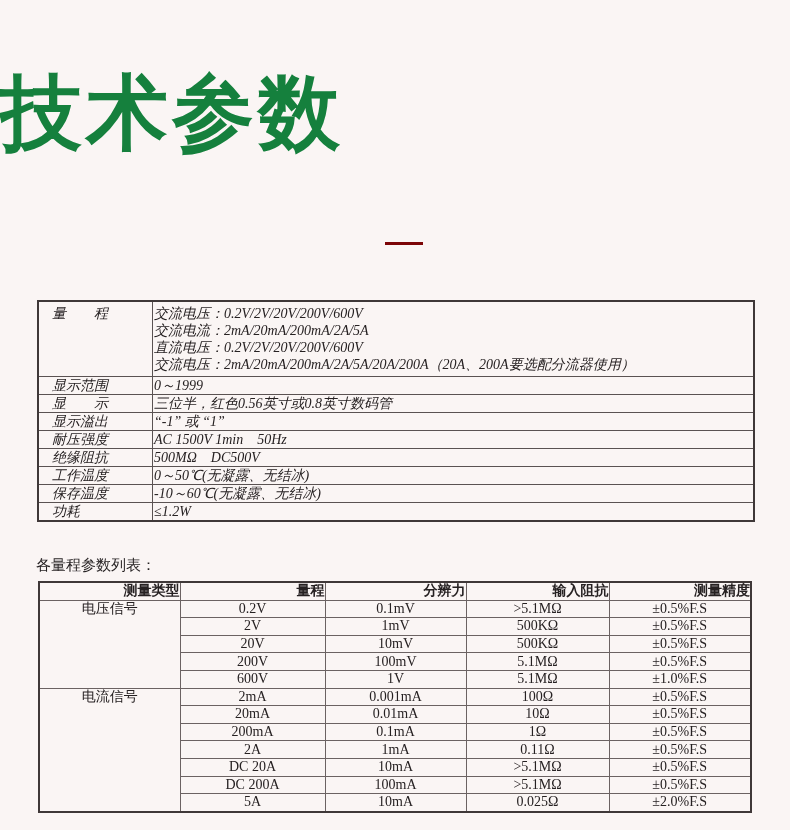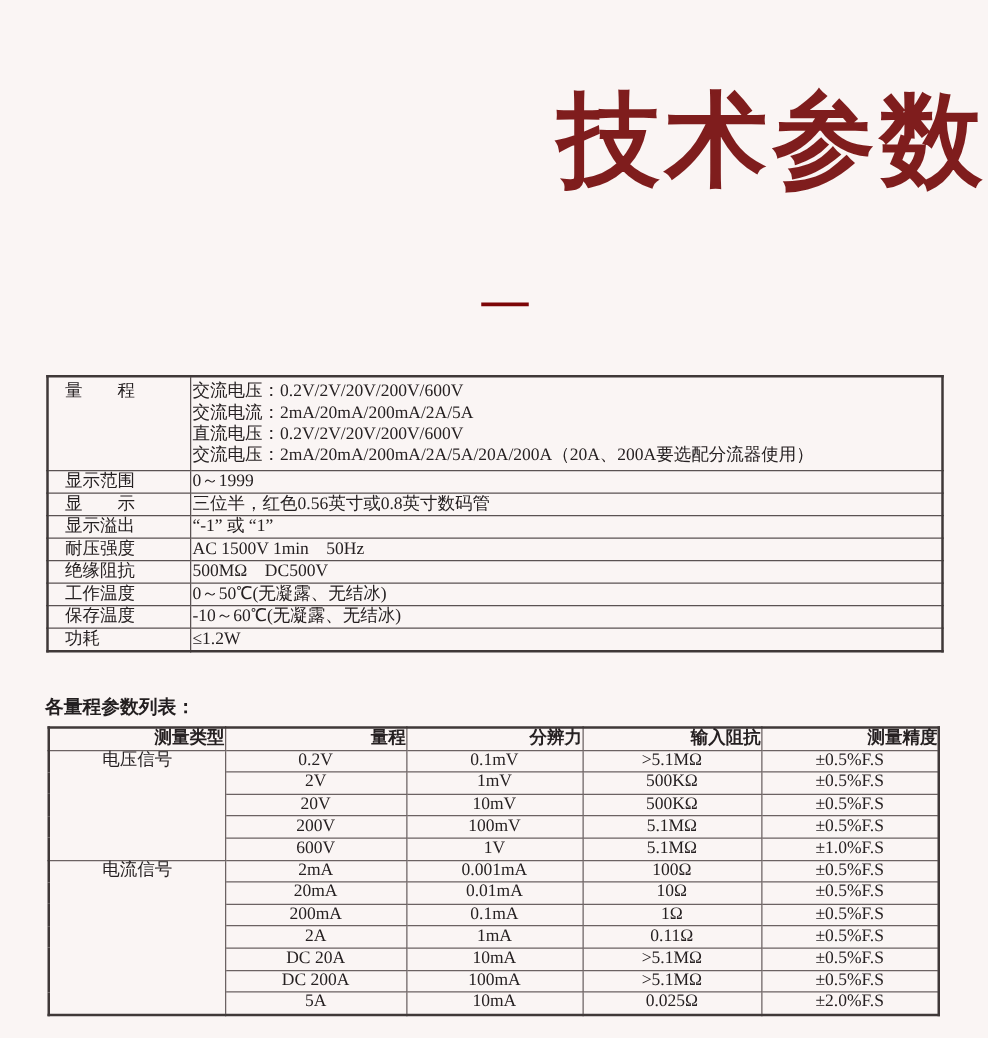--- a/index.html
+++ b/index.html
@@ -4,50 +4,51 @@
 <style>
   html,body{margin:0;padding:0;}
   body{
     width:790px;height:830px;position:relative;overflow:hidden;
     background:#faf5f4;
     font-family:"Liberation Serif", serif;
     color:#262122;
   }
   .title{
     position:absolute;top:66px;left:0;width:100%;
-    text-align:right;
+    text-align:left;
     font-family:"Liberation Sans", sans-serif;
     font-weight:900;font-size:82px;line-height:1.15;letter-spacing:4px;
-    color:#7f1d1d;
+    color:#15803d;
   }
   .divider{
     position:absolute;top:242px;left:385px;width:38px;height:3px;
     background:#7c0507;
   }
   table{border-collapse:collapse;}
   
   .spec{
     position:absolute;top:300px;left:37px;width:718px;
     table-layout:fixed;border:2px solid #3f3838;
   }
   .spec td{
     border:1px solid #5a5252;
     font-size:14px;line-height:17px;padding:0;
     vertical-align:middle;
+    font-style:italic;
   }
   .spec .lbl{width:100px;padding-left:13px;}
   .spec .val{padding-left:1px;}
   .spec tr.s td{height:17px;}
   .spec td.multi{padding-top:3px;padding-bottom:3px;vertical-align:top;}
   .spec td.multi div{height:17px;}
   
   .caption{
     position:absolute;top:556px;left:36px;
     font-family:"Liberation Sans", sans-serif;
-    font-weight:bold;font-size:15px;color:#231f20;
+    font-weight:normal;font-size:15px;color:#231f20;
   }
   
   .rng{
     position:absolute;top:581px;left:38px;width:712px;
     table-layout:fixed;border:2px solid #3f3838;
   }
   .rng th,.rng td{
     border:1px solid #6b6262;
     font-size:14px;text-align:center;
     height:16.6px;line-height:16px;padding:0;

